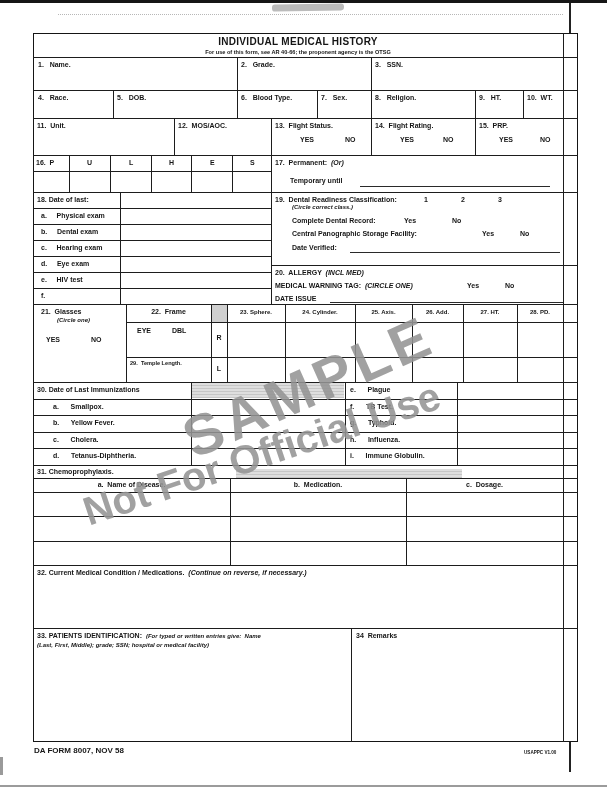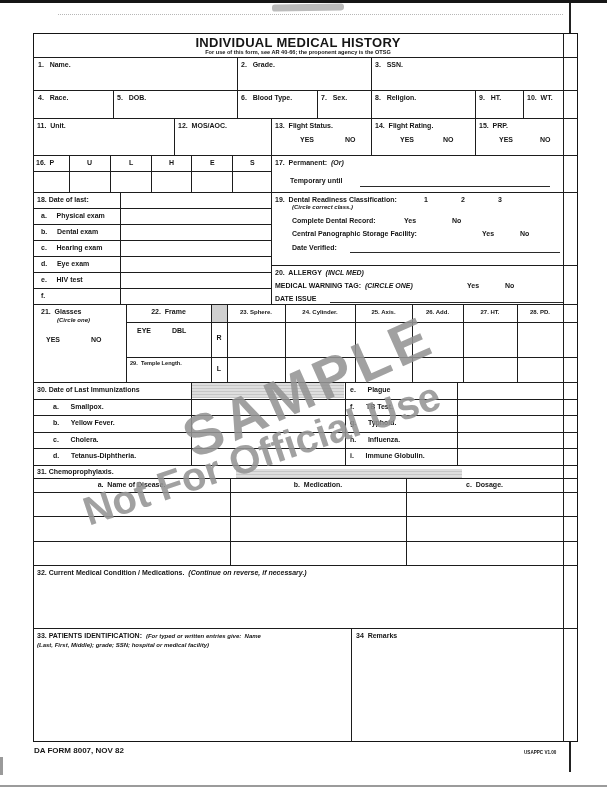--- a/index.html
+++ b/index.html
@@ -5,21 +5,21 @@
   html,body{margin:0;padding:0;background:#e8e8e8;}
   .page{position:relative;width:607px;height:792px;background:#ffffff;
         font-family:"Liberation Sans",sans-serif;color:#151515;overflow:hidden;}
   .outline{position:absolute;left:33px;top:33px;width:545px;height:709px;
            border:1.6px solid #151515;box-sizing:border-box;z-index:1;}
   .hl{position:absolute;height:1.4px;background:#1d1d1d;z-index:2;}
   .vl{position:absolute;width:1.4px;background:#1d1d1d;z-index:2;}
   .lbl{position:absolute;font-size:7px;font-weight:bold;white-space:pre;z-index:3;line-height:1.1;}
   .it{font-style:italic;font-weight:bold;}
   .ctr{text-align:center;}
-  .s10{font-size:13px;letter-spacing:.3px;}
+  .s10{font-size:10px;letter-spacing:.3px;}
   .s8{font-size:8px;}
   .s6{font-size:6px;}
   .s55{font-size:5.6px;}
   .s45{font-size:4.6px;}
   .ul{position:absolute;border-bottom:1px solid #2a2a2a;z-index:3;}
   .hatch{position:absolute;background:repeating-linear-gradient(0deg,#c6c6c6 0px,#c6c6c6 1px,#dedede 1px,#dedede 3px);z-index:0;}
   .shade{position:absolute;background:#cfcfcf;z-index:0;}
   .wm{position:absolute;font-weight:bold;color:rgba(148,148,148,0.88);z-index:6;white-space:pre;
       font-family:"Liberation Sans",sans-serif;}
   .fld{position:absolute;z-index:8;background:transparent;}
@@ -208,21 +208,21 @@
   <div class="lbl ctr" style="left:33px;top:481px;width:197px;">a.  Name of Disease.</div>
   <div class="lbl ctr" style="left:230px;top:481px;width:176px;">b.  Medication.</div>
   <div class="lbl ctr" style="left:406px;top:481px;width:157px;">c.  Dosage.</div>
 
   <div class="lbl" style="left:37px;top:569px;"><span>32. Current Medical Condition / Medications.</span>  <span class="it">(Continue on reverse, if necessary.)</span></div>
 
   <div class="lbl" style="left:37px;top:632px;"><span>33. PATIENTS IDENTIFICATION:</span>  <span class="it s6">(For typed or written entries give:  Name</span></div>
   <div class="lbl it s6" style="left:37px;top:642px;">(Last, First, Middle); grade; SSN; hospital or medical facility)</div>
   <div class="lbl" style="left:356px;top:632px;">34  Remarks</div>
 
-  <div class="lbl s8" style="left:34px;top:747px;">DA FORM 8007, NOV 82</div>
+  <div class="lbl s8" style="left:34px;top:747px;">DA FORM 8007, NOV 58</div>
   <div class="lbl s45" style="left:524px;top:750px;">USAPPC V1.00</div>
 
   <div class="wm" style="left:175px;top:355px;width:260px;font-size:57px;letter-spacing:5px;transform:rotate(-24deg);">SAMPLE</div>
   <div class="wm" style="left:72px;top:412px;width:495px;font-size:40px;transform:rotate(-18.5deg);">Not For Official Use</div>
 
   <div class="fld" style="left:34px;top:71px;width:203px;height:18px;"></div>
   <div class="fld" style="left:238px;top:71px;width:133px;height:18px;"></div>
   <div class="fld" style="left:372px;top:71px;width:190px;height:18px;"></div>
   <div class="fld" style="left:34px;top:101px;width:79px;height:16px;"></div>
   <div class="fld" style="left:114px;top:101px;width:122px;height:16px;"></div>

